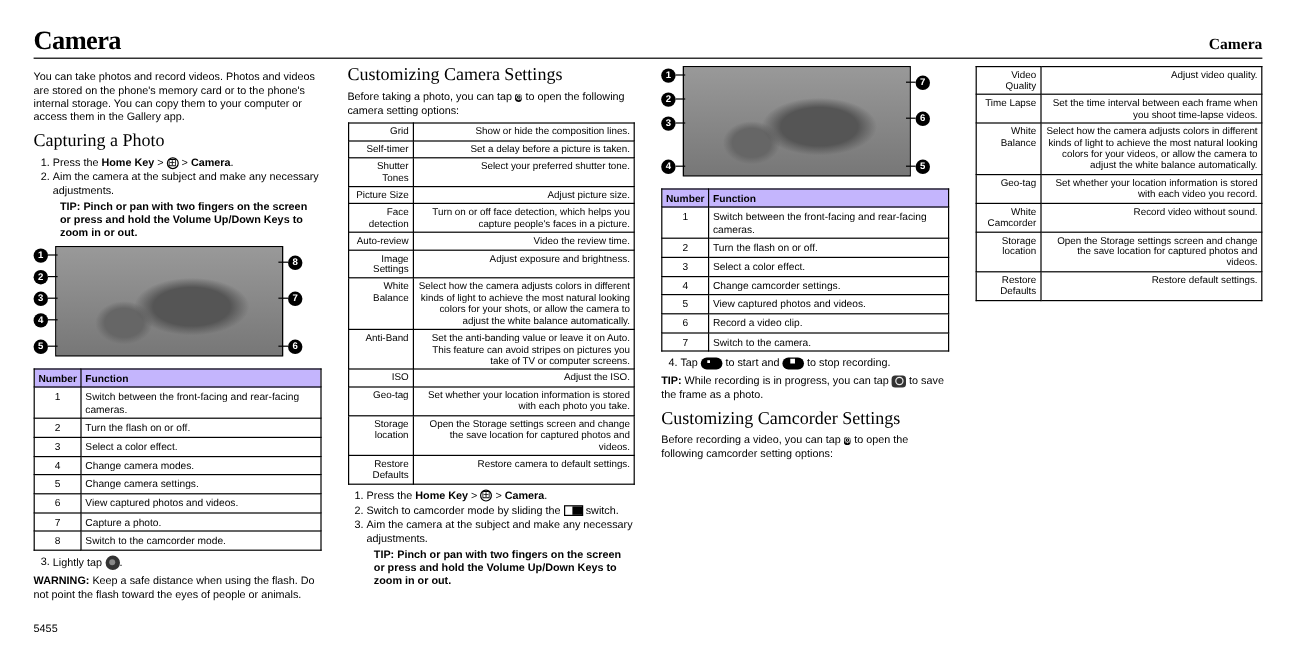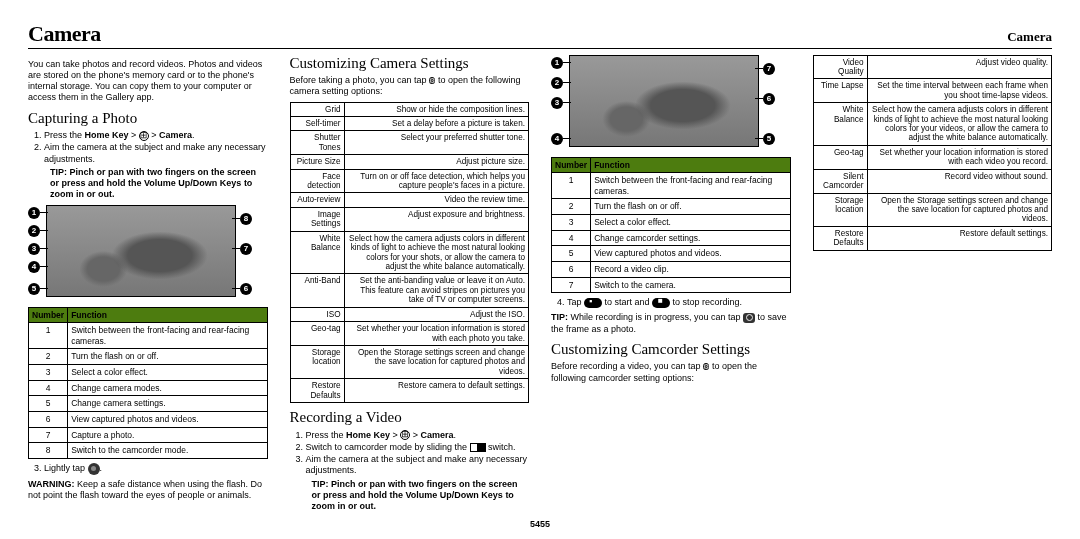--- a/index.html
+++ b/index.html
@@ -66,21 +66,21 @@
     font-size: 8.5px;
   }
   table.func th, table.func td {
     border: 0.5px solid #000;
     padding: 2px 3px;
     text-align: left;
     vertical-align: top;
   }
   table.func th {
     font-weight: bold;
-    background: #4d7c0f;
+    background: #c4b5fd;
   }
   table.func td.num { text-align: center; width: 38px; }
   table.settings {
     width: 100%;
     border-collapse: collapse;
     margin: 4px 0;
     font-size: 8.2px;
     line-height: 1.15;
   }
   table.settings td {
@@ -124,24 +124,23 @@
     content: '';
     position: absolute;
     width: 8px;
     height: 1px;
     background: #000;
   }
   .l-badge::after { left: 12px; }
   .r-badge::after { right: 12px; }
   .pagenum-row {
     display: flex;
-    justify-content: center;
+    justify-content: flex-start;
     font-size: 9px;
     margin-top: 4px;
-    font-weight: bold;
   }
   .icon {
     display: inline-block;
     vertical-align: middle;
   }
   .icon-grid {
     width: 10px; height: 10px;
     border-radius: 50%;
     border: 1px solid #000;
     position: relative;
@@ -353,21 +352,20 @@
             <td class="key">Storage location</td>
             <td>Open the Storage settings screen and change the save location for captured photos and videos.</td>
           </tr>
       <tr>
             <td class="key">Restore Defaults</td>
             <td>Restore camera to default settings.</td>
           </tr>
     </tbody>
       </table>
 
-    <h2 class="block">Recording a Video</h2>
 
     <ol class="block">
       <li>
         <span>Press the </span><b>Home Key</b><span> &gt; </span><span class="icon icon-grid"></span><span> &gt; </span><b>Camera</b><span>.</span>
       </li>
       <li>
         <span>Switch to camcorder mode by sliding the </span><span class="icon-switch"></span><span> switch.</span>
       </li>
       <li>
         <span>Aim the camera at the subject and make any necessary adjustments.</span>
@@ -455,21 +453,21 @@
           </tr>
       <tr>
             <td class="key">White Balance</td>
             <td>Select how the camera adjusts colors in different kinds of light to achieve the most natural looking colors for your videos, or allow the camera to adjust the white balance automatically.</td>
           </tr>
       <tr>
             <td class="key">Geo-tag</td>
             <td>Set whether your location information is stored with each video you record.</td>
           </tr>
       <tr>
-            <td class="key">Silent Camcorder</td>
+            <td class="key">White Camcorder</td>
             <td>Record video without sound.</td>
           </tr>
       <tr>
             <td class="key">Storage location</td>
             <td>Open the Storage settings screen and change the save location for captured photos and videos.</td>
           </tr>
       <tr>
             <td class="key">Restore Defaults</td>
             <td>Restore default settings.</td>
           </tr>

